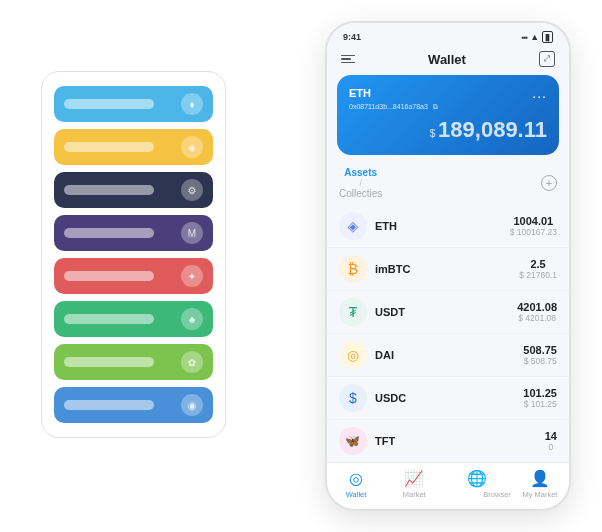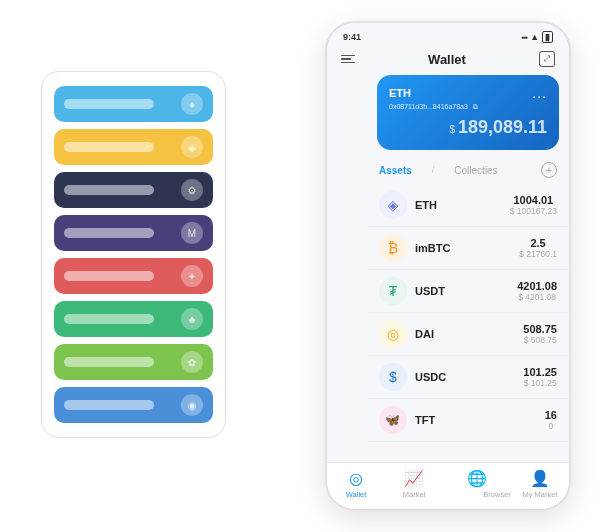--- a/index.html
+++ b/index.html
@@ -126,21 +126,20 @@
     }
 
     .hamburger-line.short { width: 10px; }
 
     .phone-body {
       flex: 1;
       background: #f5f7fa;
       overflow-y: auto;
       display: flex;
       flex-direction: column;
-      padding-left: 40px;
     }
 
     
     .eth-card {
       margin: 0 10px 8px;
       background: linear-gradient(135deg, #2196F3, #1565C0);
       border-radius: 14px;
       padding: 10px 12px;
       color: #fff;
     }
@@ -177,23 +176,24 @@
     
     .assets-header {
       display: flex;
       justify-content: space-between;
       align-items: center;
       padding: 4px 12px 6px;
     }
 
     .assets-tabs {
       display: flex;
-      gap: 20px;
+      gap: 0;
       align-items: center;
       font-size: 10px;
+      flex-direction: column;
     }
 
     .assets-tab-active {
       color: #2196F3;
       font-weight: 600;
     }
 
     .assets-tab-divider {
       color: #ccc;
       font-size: 9px;
@@ -384,21 +384,21 @@
         <div class="eth-card-header">
           <span class="eth-name">ETH</span>
           <span class="eth-dots">...</span>
         </div>
         <div class="eth-address">
           <span>0x08711d3b...8416a78a3</span>
           <span style="margin-left:3px;">⧉</span>
         </div>
         <div class="eth-balance-label" style="font-size:10px; margin-bottom:2px;">
           <span>$</span>
-          <span style="font-size:18px; font-weight:700;">189,089.11</span>
+          <span style="font-size:22px; font-weight:700;">189,089.11</span>
         </div>
       </div>
 
       <div class="assets-header">
         <div class="assets-tabs">
           <span class="assets-tab-active">Assets</span>
           <span class="assets-tab-divider">/</span>
           <span class="assets-tab-inactive">Collecties</span>
         </div>
         <div class="add-icon">
@@ -456,21 +456,21 @@
       <div class="asset-amount-main">101.25</div>
       <div class="asset-amount-usd">$ 101.25</div>
     </div>
   </div>
           <div class="asset-item">
     <div class="asset-icon" style="background:#fce4f3; color:#e91e8c; font-size:12px;">
       🦋
     </div>
     <span class="asset-name">TFT</span>
     <div class="asset-amounts">
-      <div class="asset-amount-main">16</div>
+      <div class="asset-amount-main">14</div>
       <div class="asset-amount-usd">0</div>
     </div>
   </div>
         </div>
 
     </div>
 
     <div class="bottom-nav">
     <div class="nav-item">
     <span class="nav-icon active" style="color:#2196F3; font-size:16px;">◎</span>

